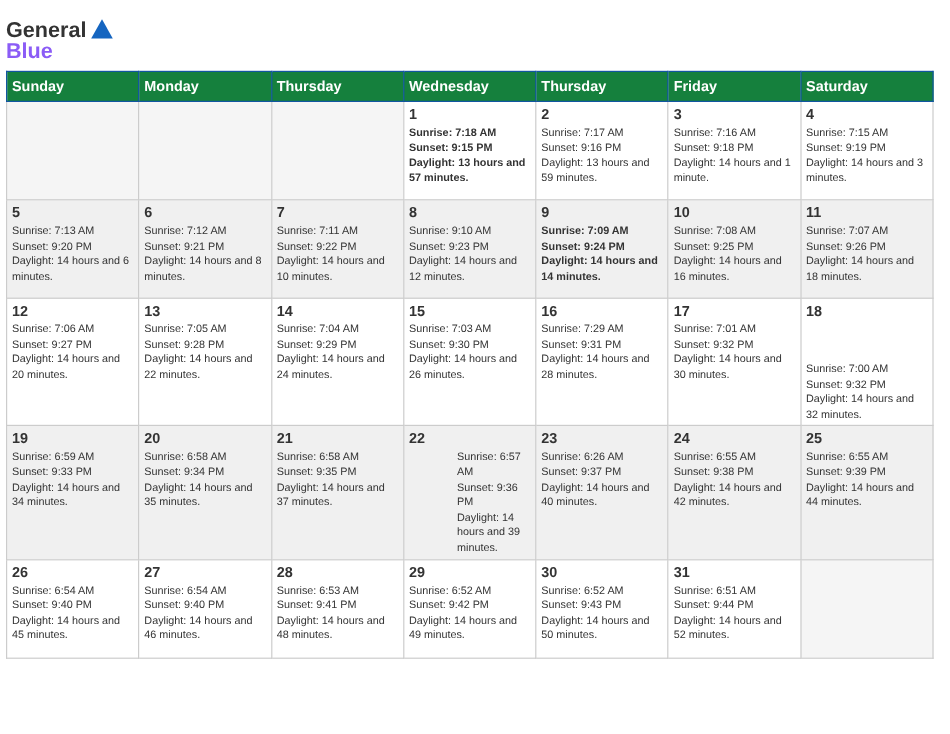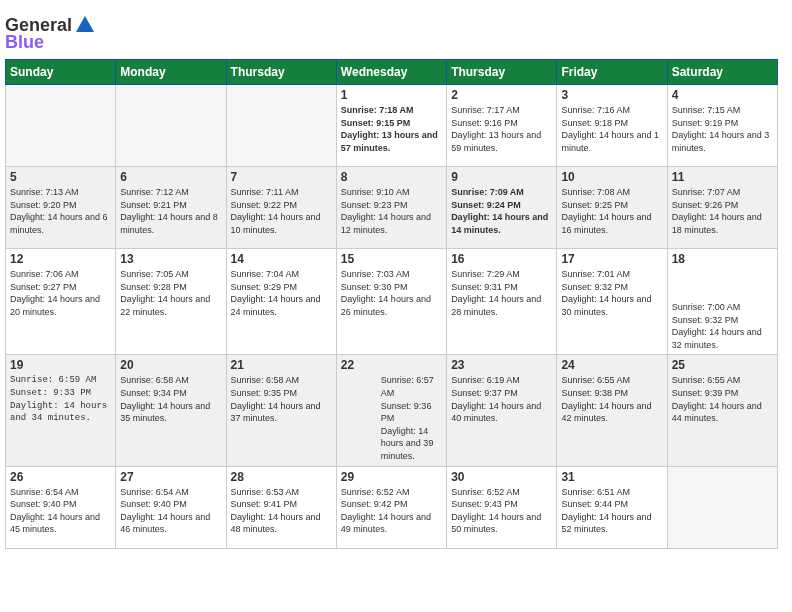--- a/index.html
+++ b/index.html
@@ -233,21 +233,21 @@
           <td>
             <span class="day-number">18</span>
             <div class="cell-text" style="white-space: pre-line; margin-top: 35px;">Sunrise: 7:00 AM
 Sunset: 9:32 PM
 Daylight: 14 hours and 32 minutes.</div>
           </td>
         </tr>
         <tr class="alt-row">
           <td>
             <span class="day-number">19</span>
-            <div class="cell-text" style="white-space: pre-line; font-family: Liberation Mono, monospace;">Sunrise: 6:59 AM
+            <div class="cell-text" style="white-space: pre-line;">Sunrise: 6:59 AM
 Sunset: 9:33 PM
 Daylight: 14 hours and 34 minutes.</div>
           </td>
           <td>
             <span class="day-number">20</span>
             <div class="cell-text" style="white-space: pre-line;">Sunrise: 6:58 AM
 Sunset: 9:34 PM
 Daylight: 14 hours and 35 minutes.</div>
           </td>
           <td>
@@ -257,21 +257,21 @@
 Daylight: 14 hours and 37 minutes.</div>
           </td>
           <td>
             <span class="day-number">22</span>
             <div class="cell-text" style="white-space: pre-line; margin-left: 40px;">Sunrise: 6:57 AM
 Sunset: 9:36 PM
 Daylight: 14 hours and 39 minutes.</div>
           </td>
           <td>
             <span class="day-number">23</span>
-            <div class="cell-text" style="white-space: pre-line;">Sunrise: 6:19 AM
+            <div class="cell-text" style="white-space: pre-line;">Sunrise: 6:26 AM
 Sunset: 9:37 PM
 Daylight: 14 hours and 40 minutes.</div>
           </td>
           <td>
             <span class="day-number">24</span>
             <div class="cell-text" style="white-space: pre-line;">Sunrise: 6:55 AM
 Sunset: 9:38 PM
 Daylight: 14 hours and 42 minutes.</div>
           </td>
           <td>

